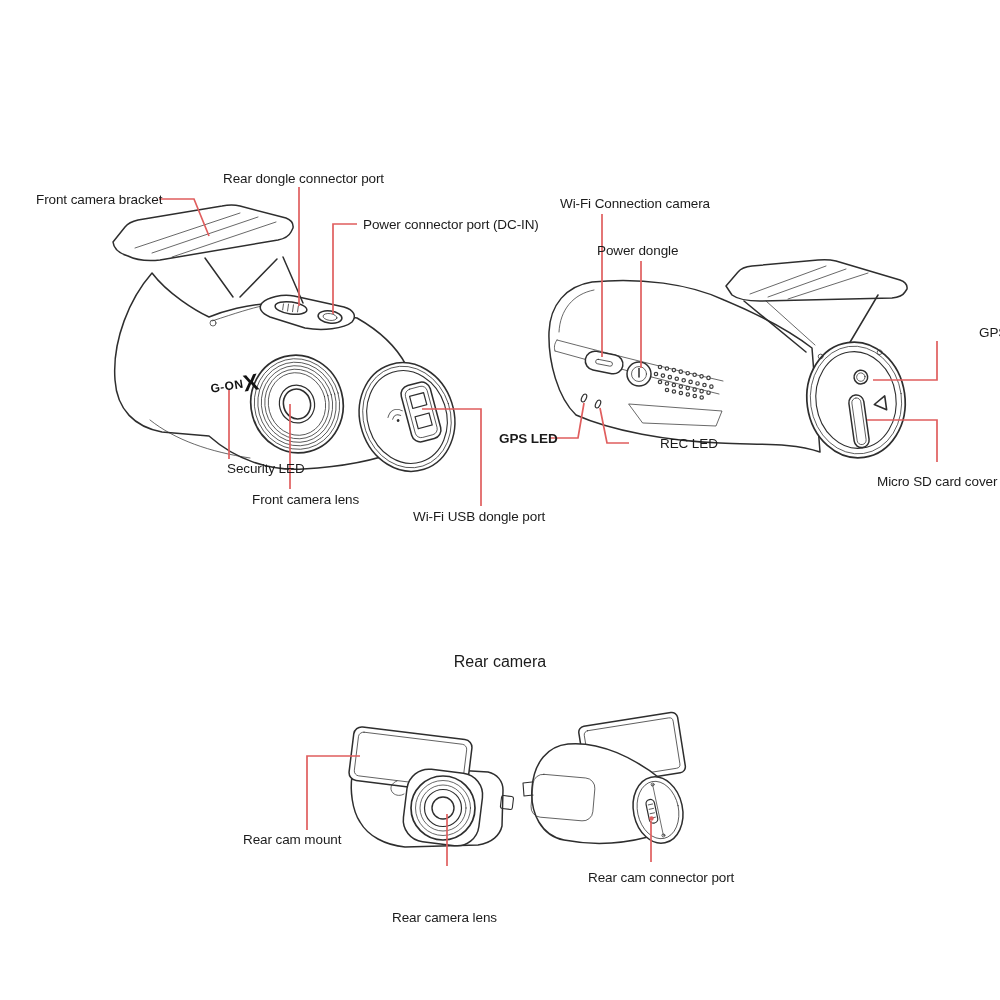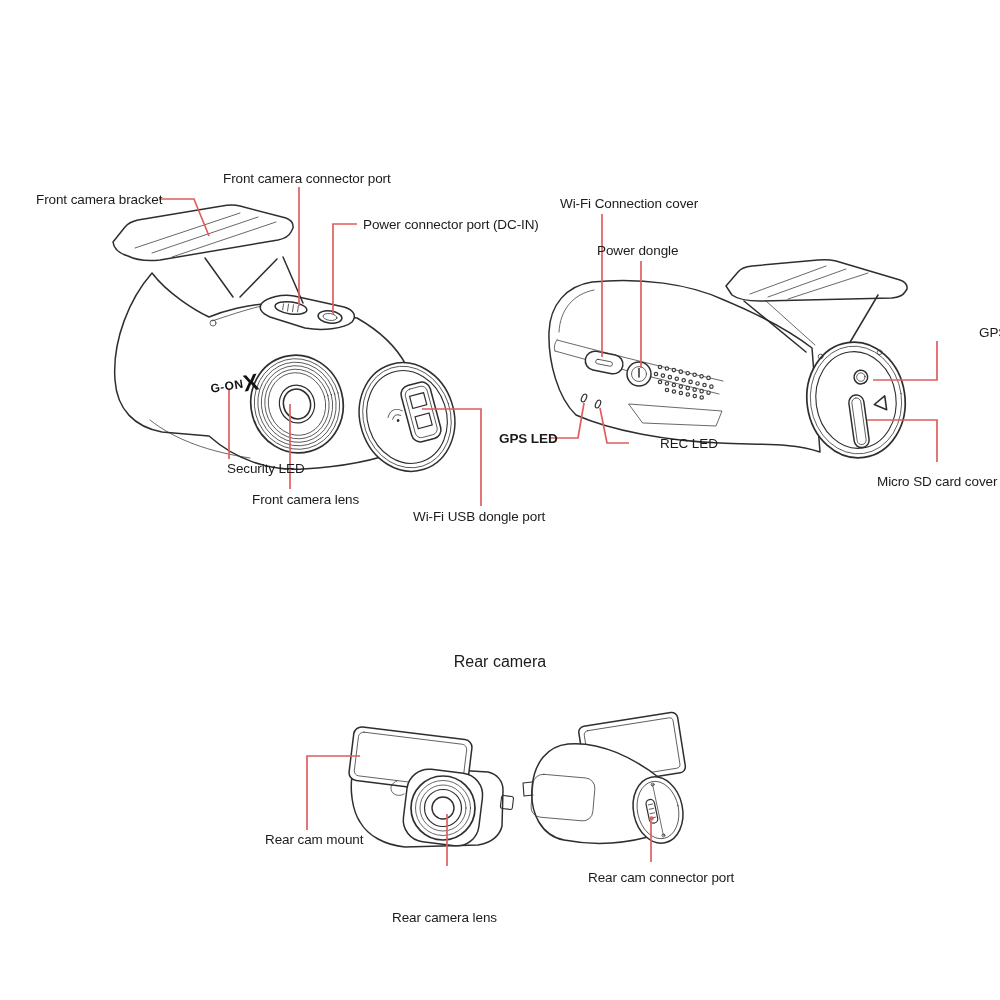--- a/index.html
+++ b/index.html
@@ -250,31 +250,31 @@
     <path class="leader" d="M629,443 H607 L600,408"></path>
     <path class="leader" d="M867,420 H937 V462"></path>
     <path class="leader" d="M307,830 V756 H360"></path>
     <path class="leader" d="M447,866 V814"></path>
     <path class="leader" d="M651,862 V821"></path>
     <circle class="leader-dot" cx="651.5" cy="818.5" r="2.2"></circle>
   </g>
 </svg>
 
   <span class="lbl" style="left:36px;top:192px;">Front camera bracket</span>
-  <span class="lbl" style="left:223px;top:171px;">Front camera connector port</span>
+  <span class="lbl" style="left:223px;top:171px;">Rear dongle connector port</span>
   <span class="lbl" style="left:363px;top:217px;">Power connector port (DC-IN)</span>
   <span class="lbl" style="left:186px;top:461px;margin-left:41px;">Security LED</span>
   <span class="lbl" style="left:252px;top:492px;">Front camera lens</span>
   <span class="lbl" style="left:413px;top:509px;">Wi-Fi USB dongle port</span>
 
-  <span class="lbl" style="left:560px;top:196px;">Wi-Fi Connection cover</span>
+  <span class="lbl" style="left:560px;top:196px;">Wi-Fi Connection camera</span>
   <span class="lbl" style="left:597px;top:243px;">Power dongle</span>
   <span class="lbl" style="left:979px;top:325px;">GPS</span>
   <span class="lbl" style="left:499px;top:431px;font-weight:bold;">GPS LED</span>
   <span class="lbl" style="left:660px;top:436px;">REC LED</span>
   <span class="lbl" style="left:877px;top:466px;margin-top:8px;">Micro SD card cover</span>
 
   <div class="heading">Rear camera</div>
-  <span class="lbl" style="left:265px;top:832px;text-align:right;">Rear cam mount</span>
+  <span class="lbl" style="left:243px;top:832px;text-align:right;">Rear cam mount</span>
   <span class="lbl" style="left:392px;top:910px;">Rear camera lens</span>
   <span class="lbl" style="left:580px;top:870px;margin-left:8px;">Rear cam connector port</span>
 
 </div>
 
 </body></html>

